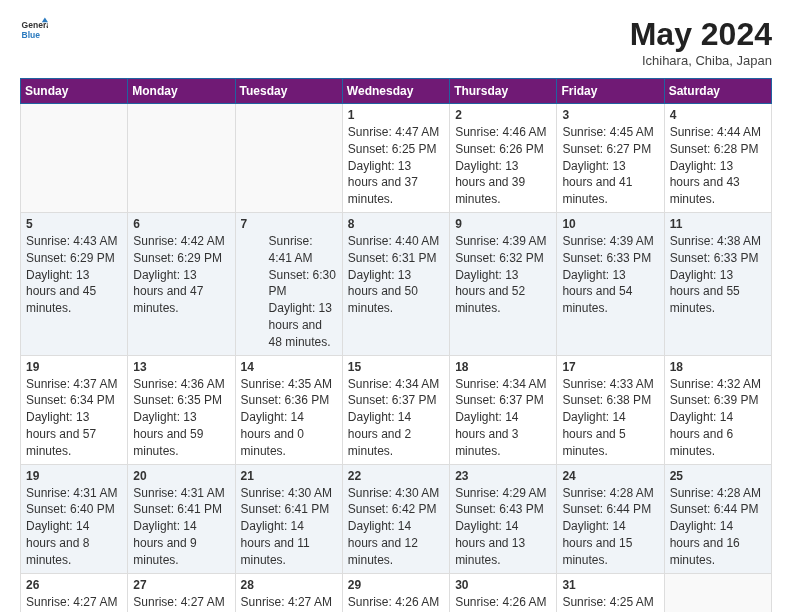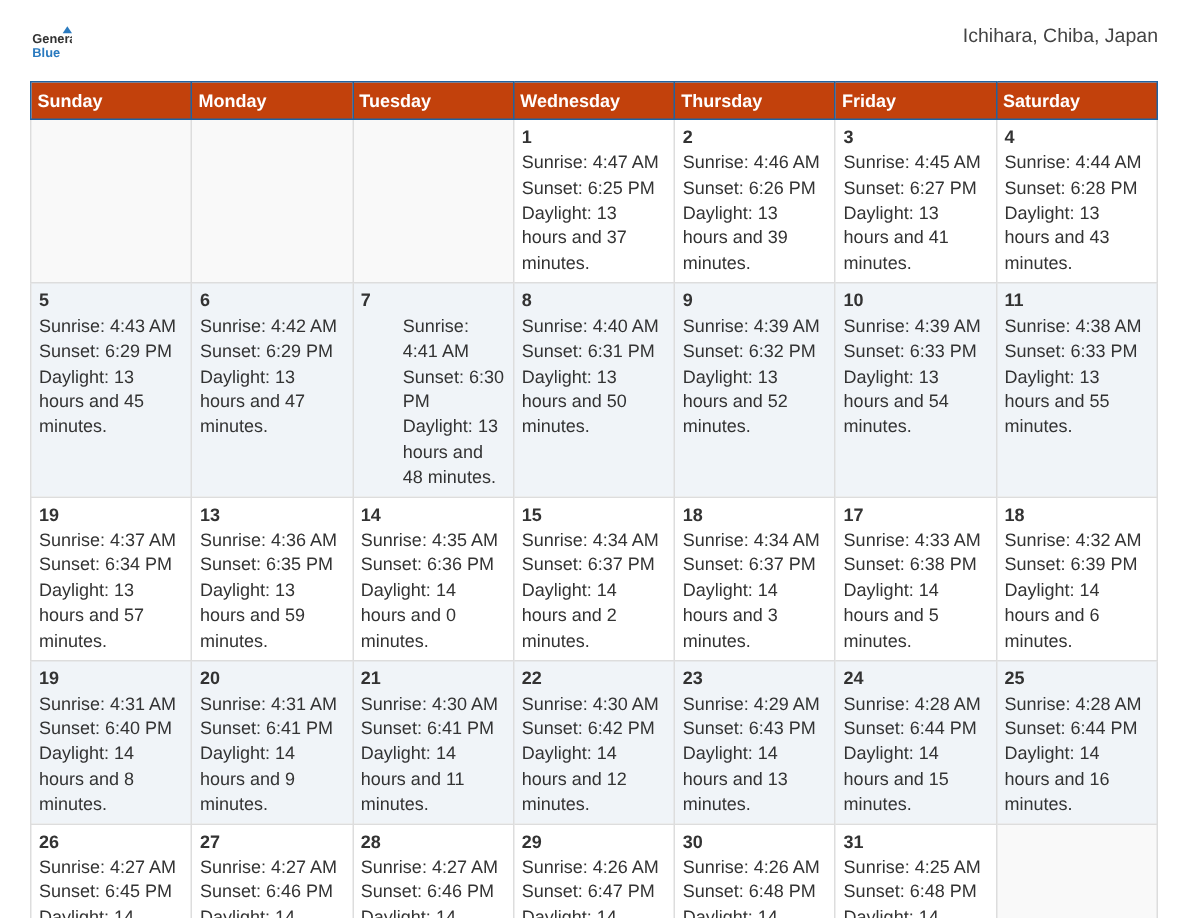--- a/index.html
+++ b/index.html
@@ -47,21 +47,21 @@
       color: #444;
     }
     .calendar {
       flex: 1;
       border: 1px solid #ccc;
       border-collapse: collapse;
       width: 100%;
       table-layout: fixed;
     }
     .calendar th {
-      background: #c2410c;
+      background: #701a75;
       color: #fff;
       font-size: 12px;
       font-weight: bold;
       padding: 5px 4px;
       text-align: left;
       border: 1px solid #2062a0;
     }
     .calendar td {
       vertical-align: top;
       padding: 4px 5px;
@@ -96,20 +96,21 @@
   <div class="header">
     <div class="logo">
       <svg class="logo-icon" viewBox="0 0 36 36">
         <rect x="0" y="0" width="36" height="36" rx="3" fill="#fff"></rect>
         <text x="2" y="16" font-size="11" font-weight="bold" fill="#333" font-family="Arial">General</text>
         <text x="2" y="28" font-size="11" font-weight="bold" fill="#2a7abf" font-family="Arial">Blue</text>
         <polygon points="28,8 36,8 32,2" fill="#2a7abf"></polygon>
       </svg>
     </div>
     <div class="title-block">
+      <h1>May 2024</h1>
       <h2>Ichihara, Chiba, Japan</h2>
     </div>
   </div>
 
   <table class="calendar">
     <thead>
       <tr>
         <th>Sunday</th>
         <th>Monday</th>
         <th>Tuesday</th>

